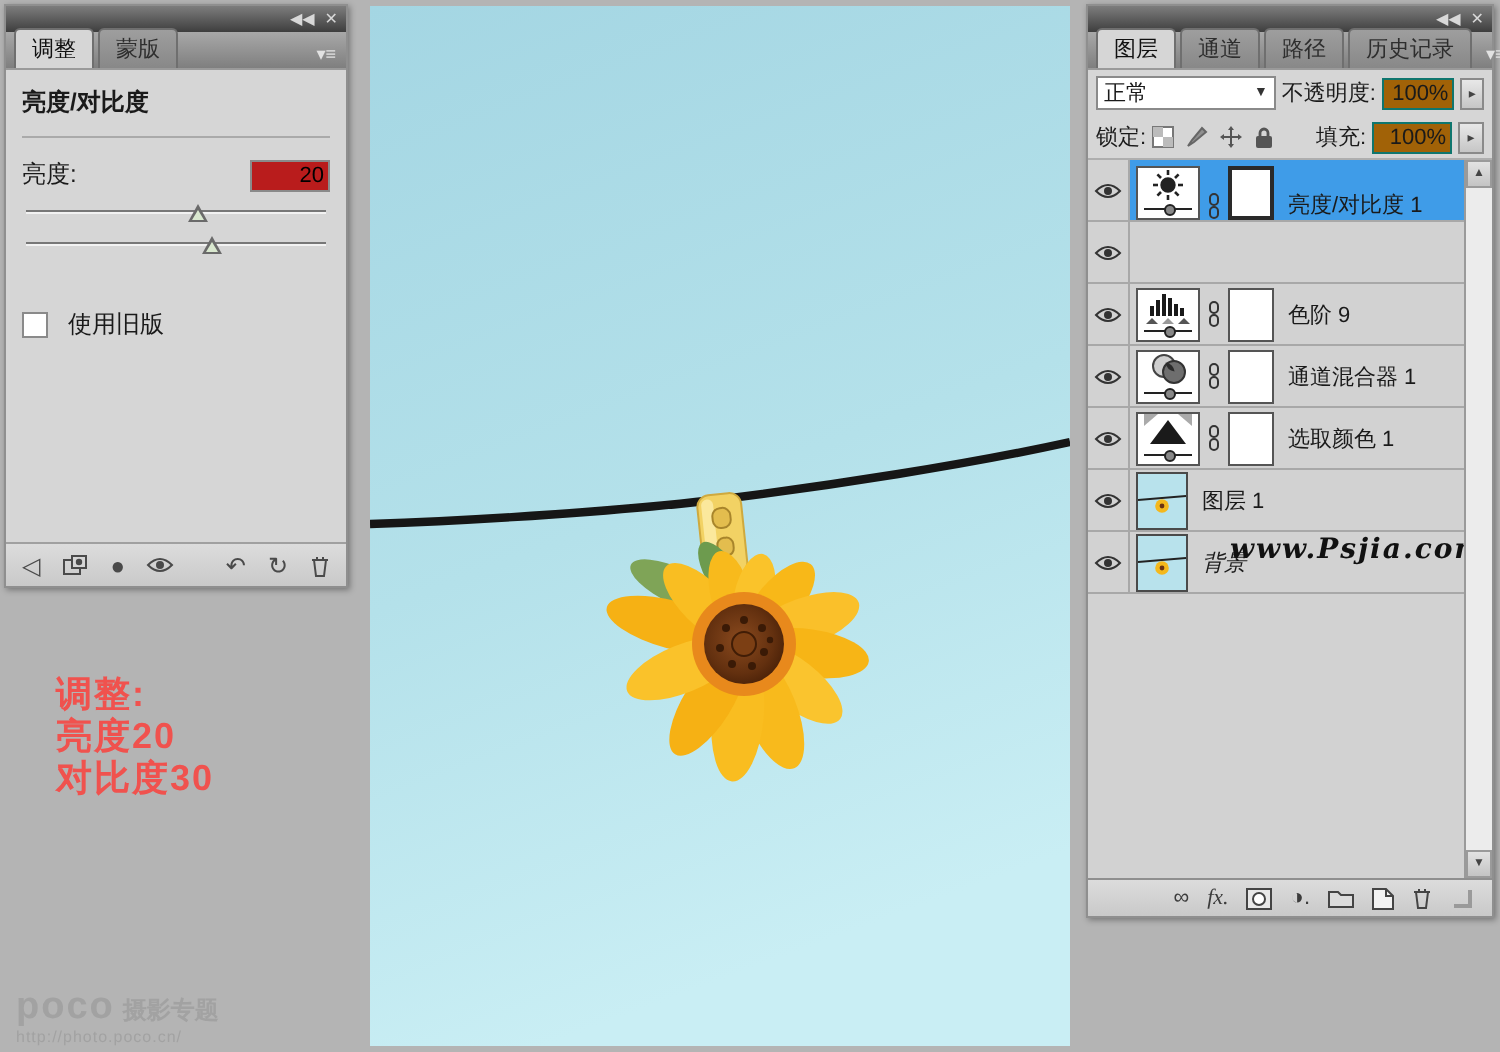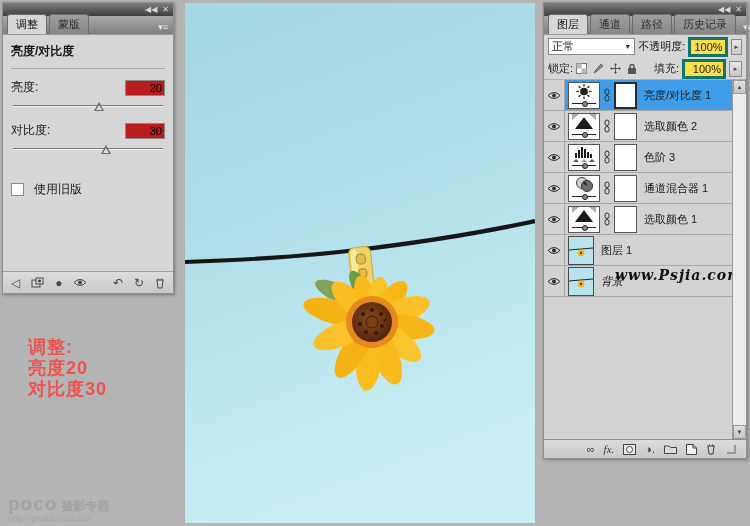--- a/index.html
+++ b/index.html
@@ -50,21 +50,21 @@
 
   
   #layersPanel{left:543px;top:2px;width:202px;height:455px;}
   .blend-row,.lock-row{display:flex;align-items:center;padding:2px 4px;flex:none;font-size:11px;gap:3px;}
   .blend-row{height:19px;}
   .lock-row{height:17px;border-bottom:1px solid #aeaeae;}
   .dropdown{width:92px;height:15px;background:#fff;border:1px solid #8a8a8a;display:flex;
             align-items:center;font-size:11px;padding:0 3px;cursor:pointer;}
   .dropdown .arr{margin-left:auto;font-size:7px;color:#333;}
   .mini-label{white-space:nowrap;}
-  .val-box{width:34px;height:14px;background:#fde047;border:3px solid #0f766e;font-size:11px;
+  .val-box{width:34px;height:14px;background:#a16207;border:1px solid #0f766e;font-size:11px;
            display:flex;align-items:center;justify-content:flex-end;padding:0 2px;}
   .spin{width:11px;height:14px;background:linear-gradient(#e8e8e8,#c6c6c6);border:1px solid #8a8a8a;
         font-size:7px;display:flex;align-items:center;justify-content:center;color:#444;cursor:pointer;}
   .lock-icons{display:flex;gap:6px;align-items:center;}
   .lock-icons .lk{cursor:pointer;display:flex;}
   .lock-row .fill-group{margin-left:auto;display:flex;gap:3px;align-items:center;}
   .layer-list{flex:1;position:relative;background:#d2d2d2;overflow:hidden;}
   .rows{position:absolute;left:0;top:0;right:13px;}
   .layer-row{height:30px;display:flex;align-items:stretch;border-bottom:1px solid #a8a8a8;cursor:pointer;}
   .eye-col{width:20px;flex:none;border-right:1px solid #a8a8a8;display:flex;align-items:center;
@@ -125,24 +125,20 @@
     <div class="adj-body">
       <div class="adj-title">亮度/对比度</div>
       <div class="field-row">
         <label>亮度:</label>
         <input value="20" style="">
       </div>
       <div class="slider">
         <div class="track"></div>
         <div class="thumb" style="left:57%"></div>
       </div>
-      <div class="field-row">
-        <label>对比度:</label>
-        <input value="30" style="">
-      </div>
       <div class="slider">
         <div class="track"></div>
         <div class="thumb" style="left:62%"></div>
       </div>
       <div class="legacy">
         <div class="checkbox"></div>
         <span>使用旧版</span>
       </div>
     </div>
     <div class="adj-footer">
@@ -327,21 +323,21 @@
     <div class="layer-list">
       <div class="rows">
 
         <div class="layer-row selected">
           <div class="eye-col">
             <svg width="14" height="9" viewBox="0 0 14 9">
                 <path d="M1 4.5 Q7 -1.5 13 4.5 Q7 10.5 1 4.5 Z" fill="none" stroke="#333"></path>
                 <circle cx="7" cy="4.5" r="2" fill="#333"></circle>
               </svg>
           </div>
-          <div class="row-main" style="background: rgb(63, 156, 232);">
+          <div class="row-main" style="background: rgb(63, 156, 232); align-items: flex-end;">
             <div class="adj-thumb">
               <svg width="24" height="17" viewBox="0 0 24 17">
                   <g stroke="#222" stroke-width="1.3">
                     <circle cx="12" cy="8.5" r="3.2" fill="#222"></circle>
                     <line x1="12" y1="1" x2="12" y2="3.5"></line>
                     <line x1="12" y1="13.5" x2="12" y2="16"></line>
                     <line x1="4.5" y1="8.5" x2="7" y2="8.5"></line>
                     <line x1="17" y1="8.5" x2="19.5" y2="8.5"></line>
                     <line x1="6.7" y1="3.2" x2="8.5" y2="5"></line>
                     <line x1="15.5" y1="12" x2="17.3" y2="13.8"></line>
@@ -361,38 +357,20 @@
             <span class="layer-name">亮度/对比度 1</span>
           </div>
         </div>
 
         <div class="layer-row">
           <div class="eye-col">
             <svg width="14" height="9" viewBox="0 0 14 9">
                 <path d="M1 4.5 Q7 -1.5 13 4.5 Q7 10.5 1 4.5 Z" fill="none" stroke="#333"></path>
                 <circle cx="7" cy="4.5" r="2" fill="#333"></circle>
               </svg>
-          </div>
-          <div class="row-main">
-            <div class="adj-thumb">
-              <svg width="24" height="17" viewBox="0 0 24 17">
-                  <polygon points="0,0 7,0 0,6" fill="#aaa"></polygon>
-                  <polygon points="24,0 17,0 24,6" fill="#aaa"></polygon>
-                  <polygon points="12,3 21,15 3,15" fill="#1a1a1a"></polygon>
-                </svg>
-              <div class="mini-slider"></div>
-            </div>
-            <div class="link8">
-              <svg width="6" height="14" viewBox="0 0 6 14">
-                  <rect x="1" y="1" width="4" height="5.5" rx="2" fill="none" stroke="#333"></rect>
-                  <rect x="1" y="7.5" width="4" height="5.5" rx="2" fill="none" stroke="#333"></rect>
-                </svg>
-            </div>
-            <div class="mask-thumb"></div>
-            <span class="layer-name">选取颜色 2</span>
           </div>
         </div>
 
         <div class="layer-row">
           <div class="eye-col">
             <svg width="14" height="9" viewBox="0 0 14 9">
                 <path d="M1 4.5 Q7 -1.5 13 4.5 Q7 10.5 1 4.5 Z" fill="none" stroke="#333"></path>
                 <circle cx="7" cy="4.5" r="2" fill="#333"></circle>
               </svg>
           </div>
@@ -413,21 +391,21 @@
                 </svg>
               <div class="mini-slider"></div>
             </div>
             <div class="link8">
               <svg width="6" height="14" viewBox="0 0 6 14">
                   <rect x="1" y="1" width="4" height="5.5" rx="2" fill="none" stroke="#333"></rect>
                   <rect x="1" y="7.5" width="4" height="5.5" rx="2" fill="none" stroke="#333"></rect>
                 </svg>
             </div>
             <div class="mask-thumb"></div>
-            <span class="layer-name">色阶 3</span>
+            <span class="layer-name">色阶 9</span>
           </div>
         </div>
 
         <div class="layer-row">
           <div class="eye-col">
             <svg width="14" height="9" viewBox="0 0 14 9">
                 <path d="M1 4.5 Q7 -1.5 13 4.5 Q7 10.5 1 4.5 Z" fill="none" stroke="#333"></path>
                 <circle cx="7" cy="4.5" r="2" fill="#333"></circle>
               </svg>
           </div>

